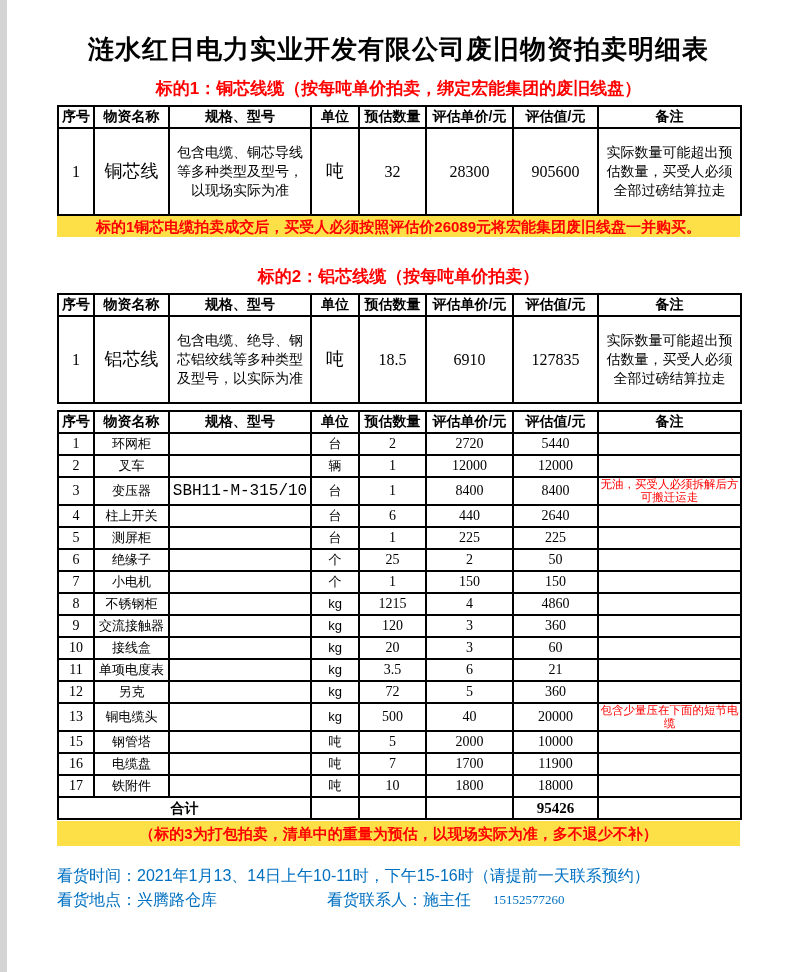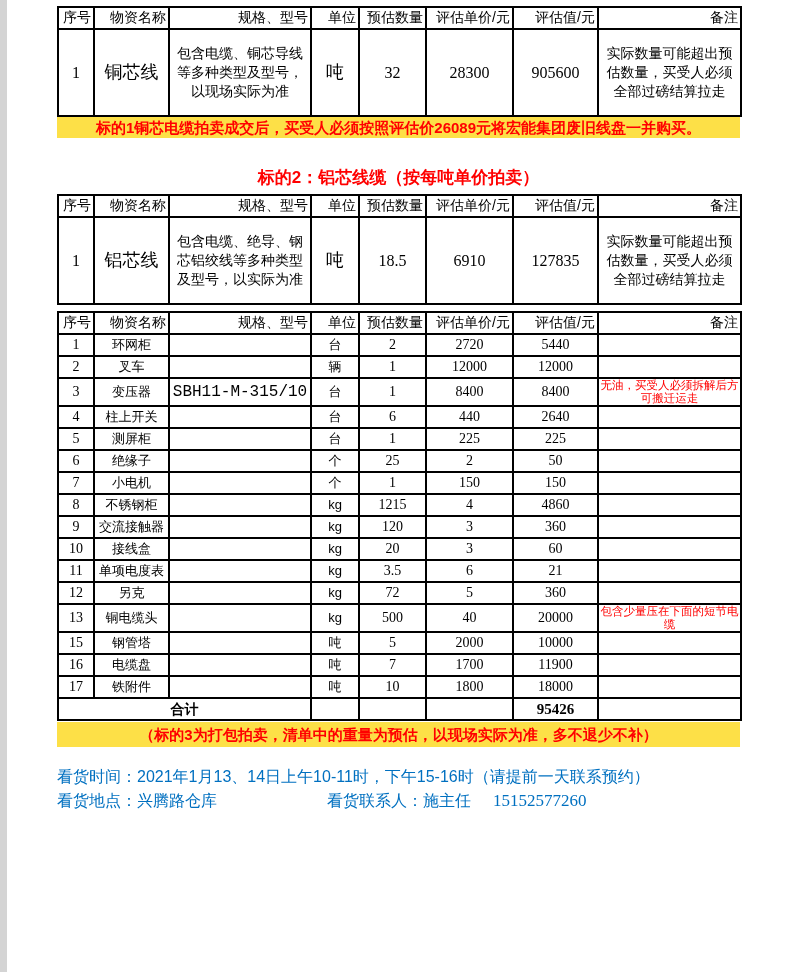--- a/index.html
+++ b/index.html
@@ -43,24 +43,23 @@
     margin-top:6px;
   }
   th, td {
     border:2px solid #000;
     text-align:center;
     vertical-align:middle;
     padding:1px 2px;
     overflow:hidden;
   }
   th {
-    font-size:14px; font-weight:normal;
+    font-size:14px; font-weight:bold;
     height:18px;
     white-space:nowrap;
-    text-align:right;
   }
   
   .t-single td { font-size:18px; height:60px; line-height:19px; }
   .t-single td.num { font-family:"Liberation Serif", serif; font-size:16px; }
   .t-single td.spec, .t-single td.remark { font-size:14px; padding:14px 4px; }
   
   .t3 td { font-size:13px; height:22px; line-height:16px; }
   .t3 td.num { font-family:"Liberation Serif", serif; font-size:14px; }
   .t3 td.mono { font-family:"Liberation Mono", monospace; font-size:16px; }
   .t3 td.red { color:#ff0000; font-size:11.5px; line-height:13px; padding:0 1px; }
@@ -83,39 +82,41 @@
   .footer {
     margin-top:18px;
     color:#0070c0;
     font-weight:normal;
     font-size:16px;
     line-height:24px;
   }
   .footer-line2 { display:flex; align-items:center; }
   .footer-loc { }
   .footer-contact { margin-left:110px; }
-  .footer-phone { margin-left:22px; font-family:"Liberation Serif", serif; font-size:17px; }
+  .footer-phone { margin-left:22px; font-family:"Liberation Serif", serif; font-size:13px; }
 
   colgroup .c-seq   { width:36px; }
   colgroup .c-name  { width:75px; }
   colgroup .c-spec  { width:142px; }
   colgroup .c-unit  { width:48px; }
   colgroup .c-qty   { width:67px; }
   colgroup .c-price { width:87px; }
   colgroup .c-value { width:85px; }
   colgroup .c-rem   { width:143px; }
 </style>
 </head>
 <body>
 
 <div class="edge-strip"></div>
 
 <div class="doc">
 
-
+  <h1 class="title">涟水红日电力实业开发有限公司废旧物资拍卖明细表</h1>
+
+  <div class="section-heading">标的1：铜芯线缆（按每吨单价拍卖，绑定宏能集团的废旧线盘）</div>
 
   <table class="t-single">
     <colgroup>
       <col class="c-seq">
         <col class="c-name">
         <col class="c-spec">
         <col class="c-unit">
       <col class="c-qty">
         <col class="c-price">
         <col class="c-value">

